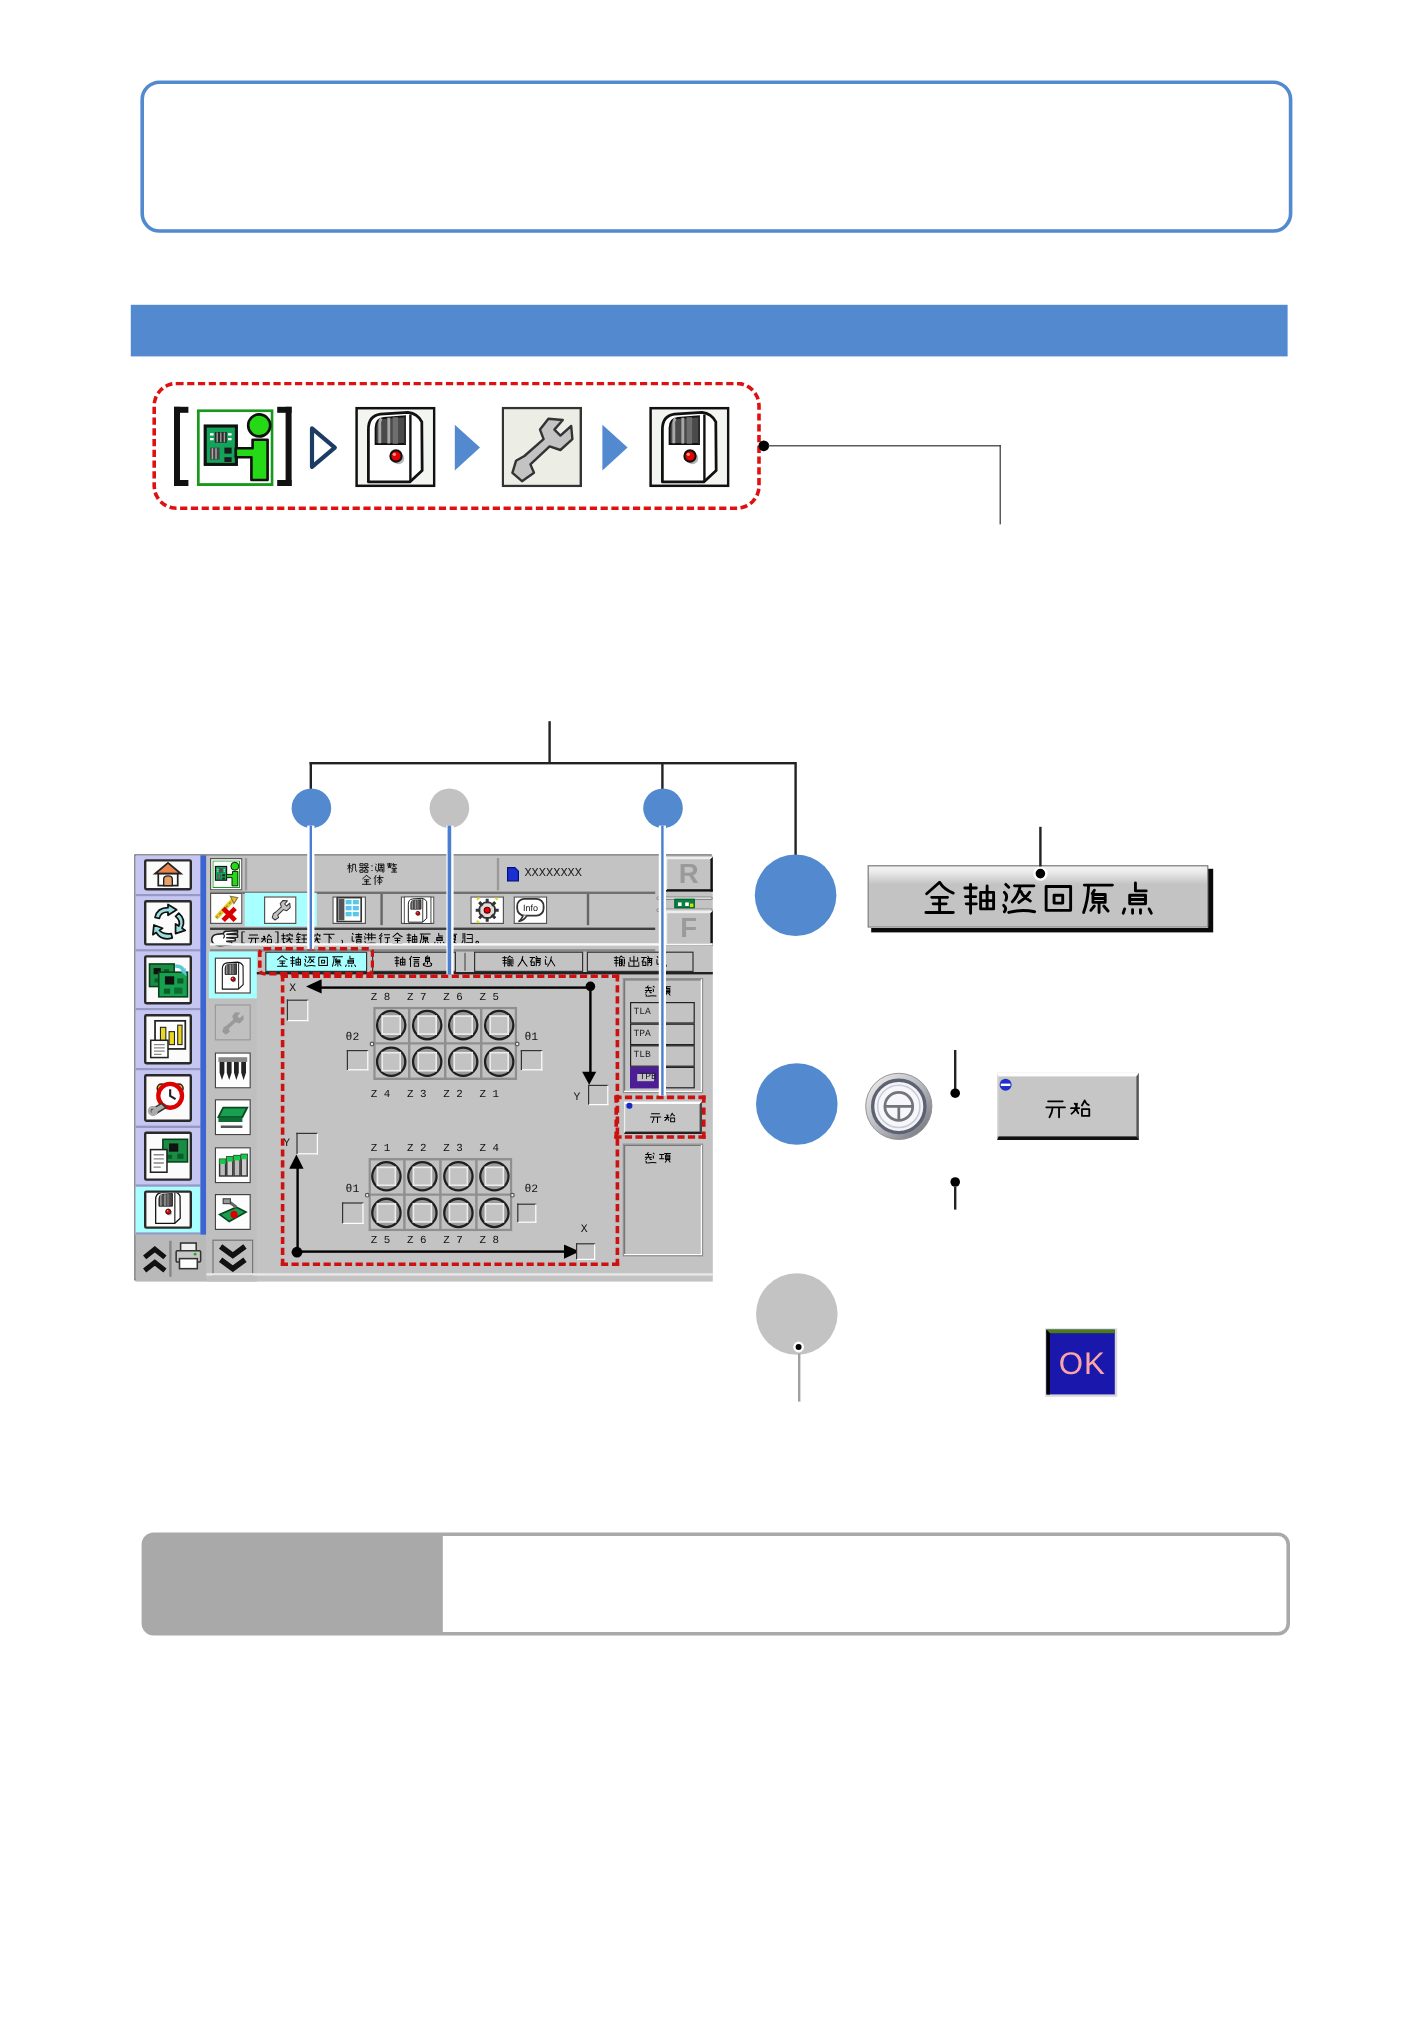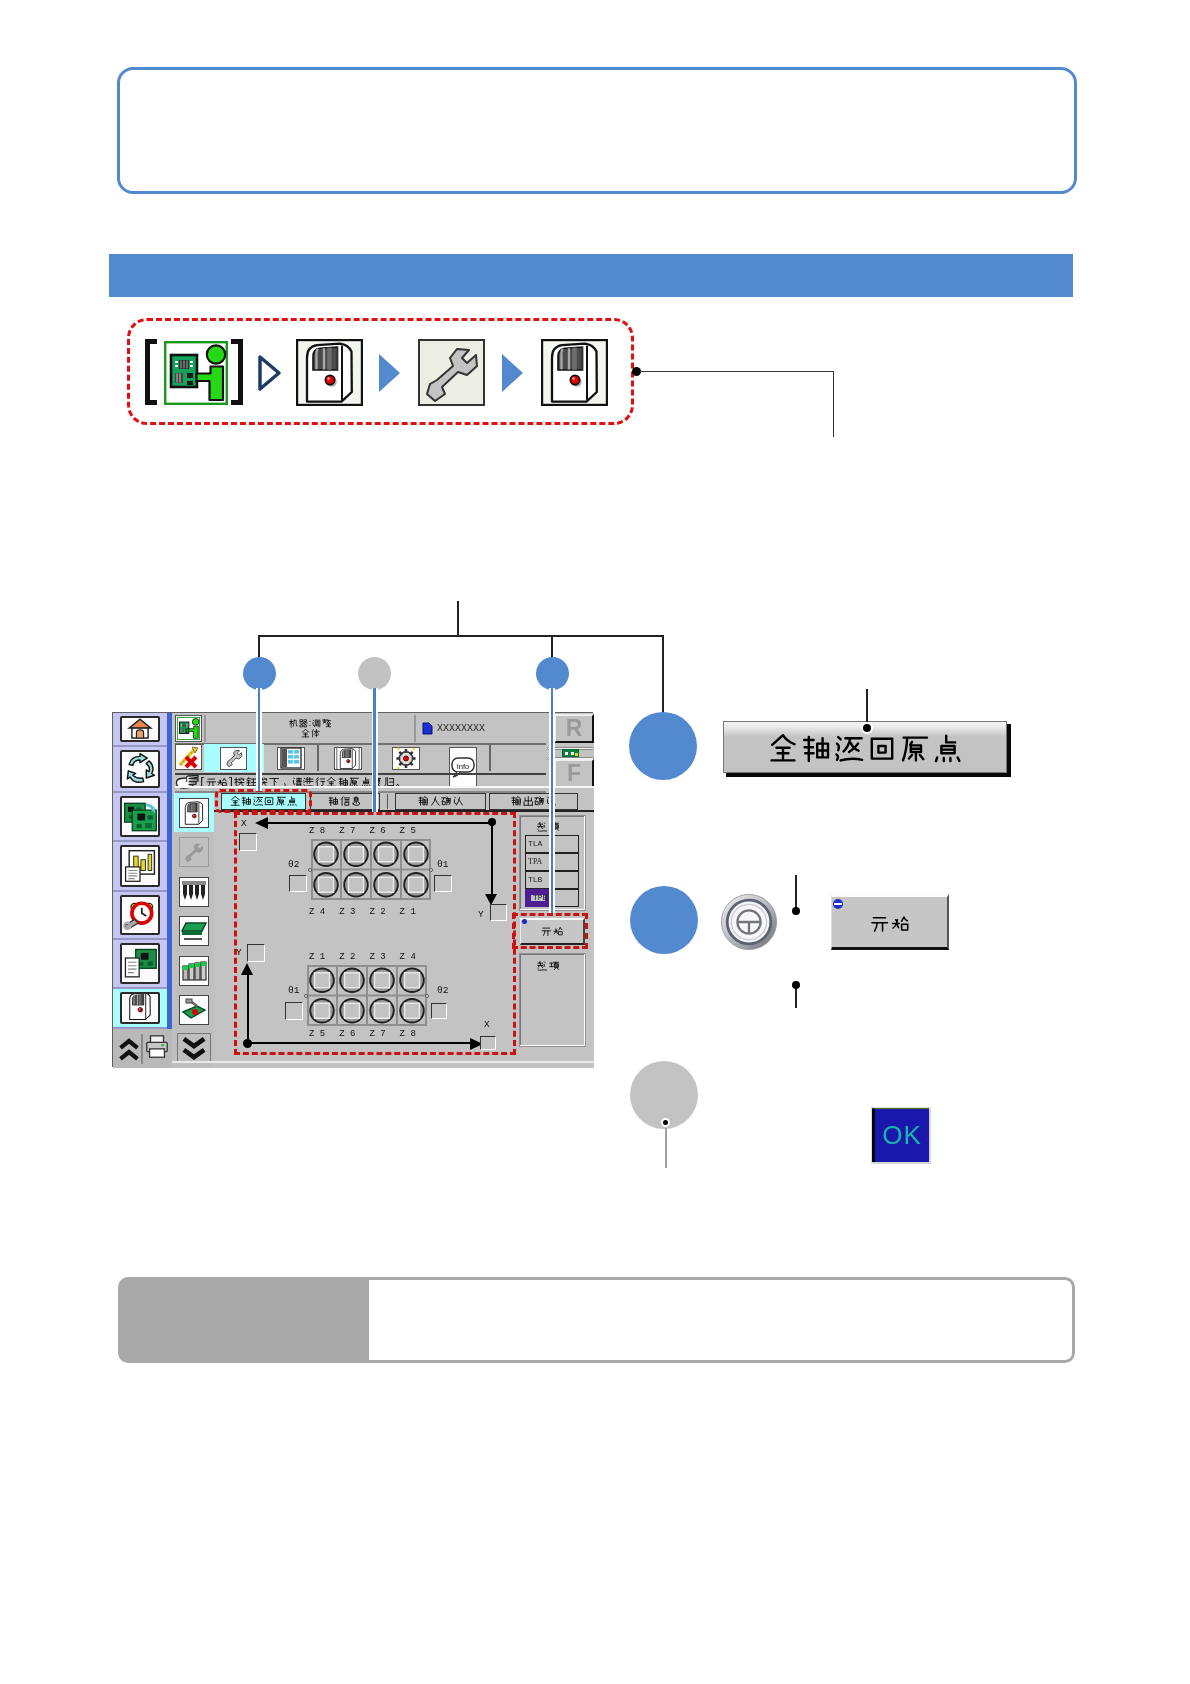--- a/index.html
+++ b/index.html
@@ -363,21 +363,21 @@
       <div style="position:absolute;left:279px;top:33.5px;width:28px;height:23px;background:#fff;border:1.5px solid #555;display:flex;align-items:center;justify-content:center">
         <svg width="24" height="23" viewBox="0 0 24 24">
           <circle cx="12" cy="12" r="7" fill="#ddd" stroke="#333" stroke-width="1.5"></circle>
           <g stroke="#333" stroke-width="2.6">
             <path d="M12 2 V6 M12 18 V22 M2 12 H6 M18 12 H22 M5 5 L8 8 M16 16 L19 19 M19 5 L16 8 M8 16 L5 19"></path>
           </g>
           <circle cx="12" cy="12" r="2.6" fill="#e00" stroke="#600"></circle>
           <path d="M3 3 L5 1 M21 3 L19 1 M3 21 L5 23" stroke="#dd0" stroke-width="1.6"></path>
         </svg>
       </div>
-      <div style="position:absolute;left:336px;top:33.5px;width:28px;height:41px;background:#fff;border:1.5px solid #555;display:flex;align-items:center;justify-content:flex-start">
+      <div style="position:absolute;left:315px;top:33.5px;width:28px;height:23px;background:#fff;border:1.5px solid #555;display:flex;align-items:center;justify-content:flex-start">
         <svg width="26" height="23" viewBox="0 0 26 23">
           <rect x="2" y="2" width="22" height="14" rx="6" fill="#fff" stroke="#333" stroke-width="1.5"></rect>
           <path d="M7 16 Q5 20 3 21 Q8 20 10 16" fill="#fff" stroke="#333" stroke-width="1.3"></path>
           <text x="13" y="12.5" font-family="Liberation Sans" font-size="7.5" text-anchor="middle" fill="#111">Info</text>
         </svg>
       </div>
       <div style="position:absolute;left:204px;top:32px;width:1.5px;height:26px;background:#666"></div>
       <div style="position:absolute;left:376px;top:32px;width:1.5px;height:26px;background:#666"></div>
       <div style="position:absolute;left:62px;top:59.5px;width:371px;height:2px;background:#404040"></div>
       <div style="position:absolute;left:441px;top:1px;width:40px;height:29px;background:#c3c3c3;border-top:2px solid #eee;border-left:2px solid #eee;border-right:2.5px solid #111;border-bottom:2.5px solid #111;display:flex;align-items:center;justify-content:center;font-family:'Liberation Sans',sans-serif;font-weight:bold;font-size:23px;color:#9a9a9a">R</div>
@@ -694,21 +694,21 @@
       <div style="position:absolute;left:424px;top:105px"><span style="display:inline-flex;align-items:center;gap:1px">
           <svg width="10.5" height="10.5" viewBox="0 0 100 100" style="flex:none">
             <path d="M30 4 L22 16 M10 20 H54 M32 20 V42 M6 42 H58 M22 42 Q20 56 10 62 M44 42 V54 Q44 62 56 60 M70 8 L78 16 M68 30 Q76 38 70 50 M12 74 Q20 82 14 88 M26 88 Q60 80 92 86" fill="none" stroke="#000" stroke-width="8" stroke-linecap="round" stroke-linejoin="round"></path>
           </svg>
           <svg width="10.5" height="10.5" viewBox="0 0 100 100" style="flex:none">
             <path d="M6 20 H40 M23 20 V54 M6 54 H40 M46 12 H94 M62 12 V26 M54 26 H88 V60 H54 Z M54 38 H88 M54 49 H88 M64 64 L52 82 M78 64 L90 80" fill="none" stroke="#000" stroke-width="8" stroke-linecap="round" stroke-linejoin="round"></path>
           </svg>
         </span></div>
       <div style="position:absolute;left:412px;top:122.0px;width:26px;height:17.9px;border:1px solid #222;font-family:'Liberation Mono',monospace;font-size:8px;display:flex;align-items:center;padding-left:2px;color:#222">TLA</div>
       <div style="position:absolute;left:438px;top:122.0px;width:28px;height:17.9px;border:1px solid #222"></div>
-      <div style="position:absolute;left:412px;top:139.9px;width:26px;height:17.9px;border:1px solid #222;font-family:Liberation Serif, serif;font-size:8px;display:flex;align-items:center;padding-left:2px;color:#222">TPA</div>
+      <div style="position:absolute;left:412px;top:139.9px;width:26px;height:17.9px;border:1px solid #222;font-family:Liberation Mono, monospace;font-size:8px;display:flex;align-items:center;padding-left:2px;color:#222">TPA</div>
       <div style="position:absolute;left:438px;top:139.9px;width:28px;height:17.9px;border:1px solid #222"></div>
       <div style="position:absolute;left:412px;top:157.8px;width:26px;height:17.9px;border:1px solid #222;font-family:'Liberation Mono',monospace;font-size:8px;display:flex;align-items:center;padding-left:2px;color:#222">TLB</div>
       <div style="position:absolute;left:438px;top:157.8px;width:28px;height:17.9px;border:1px solid #222"></div>
       <div style="position:absolute;left:412px;top:175.7px;width:26px;height:17.9px;border:6px solid #4c1d95;font-family:'Liberation Mono',monospace;font-size:8px;display:flex;align-items:center;padding-left:2px;color:#222">TPB</div>
       <div style="position:absolute;left:438px;top:175.7px;width:28px;height:17.9px;border:1px solid #222"></div>
       <div style="position:absolute;left:399px;top:200px;width:76px;height:36px;border:3px dashed #cc1111"></div>
       <div style="position:absolute;left:407px;top:204.5px;width:65px;height:27px;background:#c6c6c6;border-top:2px solid #fff;border-left:1.5px solid #eee;border-right:2px solid #444;border-bottom:2.5px solid #222;display:flex;align-items:center;justify-content:center">
         <span style="display:inline-flex;align-items:center;gap:1px">
           <svg width="10.5" height="10.5" viewBox="0 0 100 100" style="flex:none">
             <path d="M18 20 H82 M10 46 H92 M38 46 Q36 70 24 90 M66 46 V90" fill="none" stroke="#000" stroke-width="8" stroke-linecap="round" stroke-linejoin="round"></path>
@@ -791,16 +791,16 @@
         </svg>
         <svg width="19" height="19" viewBox="0 0 100 100" style="flex:none">
           <path d="M24 30 Q34 34 30 48 Q24 66 10 74 M8 50 H44 M34 30 Q28 58 40 72 M68 16 L56 38 M68 16 Q74 32 86 36 M56 54 H88 V84 H56 Z" fill="none" stroke="#000" stroke-width="8" stroke-linecap="round" stroke-linejoin="round"></path>
         </svg>
       </span>
     </div>
     <div style="position:absolute;left:630px;top:1061px;width:68px;height:68px;border-radius:50%;background:#c3c3c3"></div>
     <div style="position:absolute;left:660.5px;top:1118px;width:9px;height:9px;border-radius:50%;background:#000;border:2px solid #fff"></div>
     <div style="position:absolute;left:664.5px;top:1128px;width:2px;height:40px;background:#a0a0a0"></div>
     <div style="position:absolute;left:871px;top:1107px;width:60px;height:57px;background:#d8d8d8"></div>
-    <div style="position:absolute;left:872px;top:1108px;width:57px;height:54px;background:#1a18ac;border-top:1px solid #4d7c0f;border-left:3px solid #000;display:flex;align-items:center;justify-content:center;font-family:'Liberation Sans',sans-serif;font-size:26px;color:#14b8a6;letter-spacing:1px">OK</div>
+    <div style="position:absolute;left:872px;top:1108px;width:57px;height:54px;background:#1a18ac;border-top:3px solid #4d7c0f;border-left:3px solid #000;display:flex;align-items:center;justify-content:center;font-family:'Liberation Sans',sans-serif;font-size:26px;color:#fca5a5;letter-spacing:1px">OK</div>
     <div style="position:absolute;left:118px;top:1277px;width:957px;height:86px;border:3px solid #a9a9a9;border-radius:10px;background:#fff">
       <div style="position:absolute;left:-1px;top:-1px;width:249px;height:82px;background:#a9a9a9;border-radius:7px 0 0 7px"></div>
     </div>
 </div>
 </body></html>

